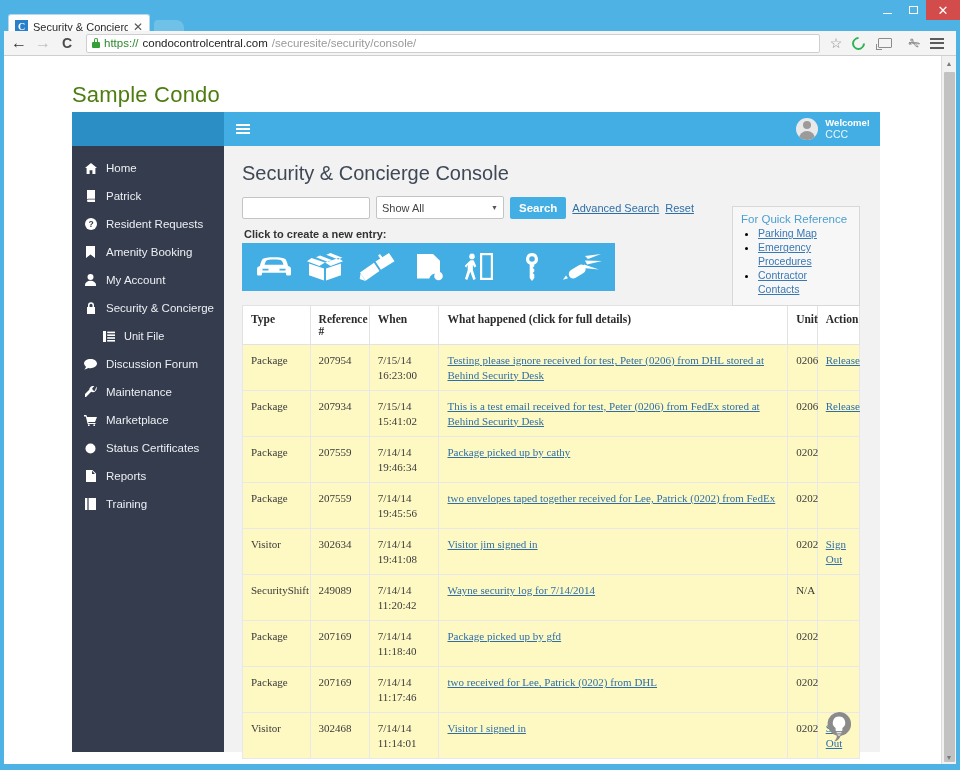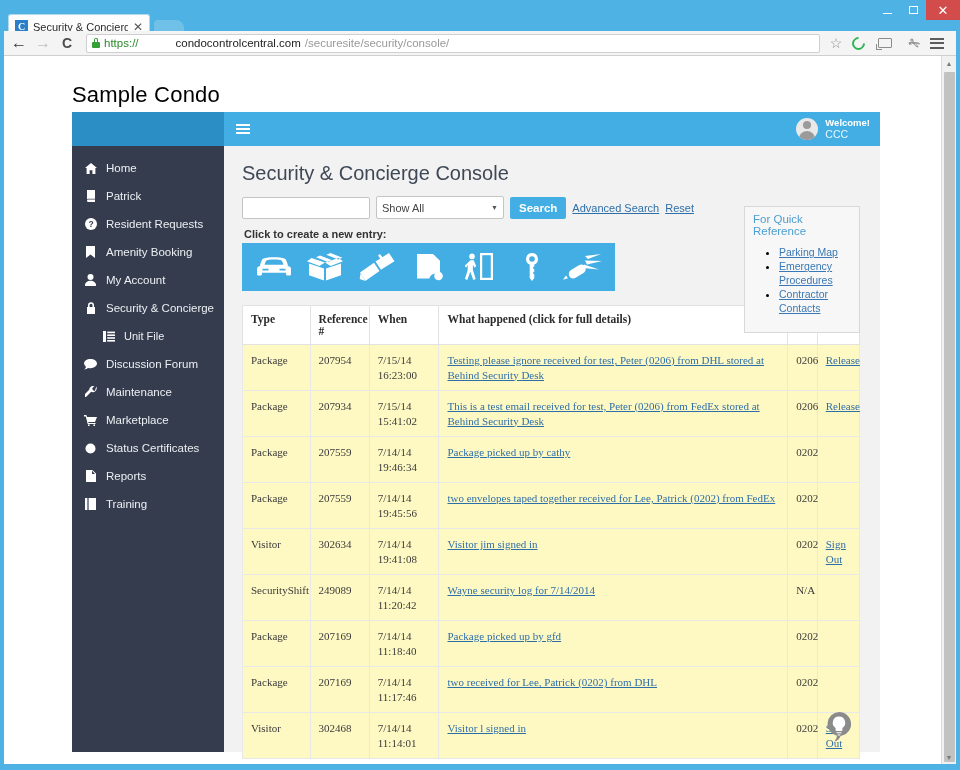--- a/index.html
+++ b/index.html
@@ -93,21 +93,21 @@
     font-size: 11.5px;
     margin-left: 4px;
   }
   .lock {
     width: 8px; height: 10px;
     position: relative; flex: 0 0 8px;
   }
   .lock .body { position:absolute; bottom:0; width:8px; height:6px; background:#35a035; border-radius:1px;}
   .lock .shackle { position:absolute; top:0; left:2px; width:4px; height:5px; border:1.2px solid #35a035; border-bottom:none; border-radius:2px 2px 0 0;}
   .url-scheme { color: #2c8a2c; }
-  .url-host { color: #222; margin-left: 33px; }
+  .url-host { color: #222; }
   .url-path { color: #999; }
   .tb-icon { width: 20px; text-align: center; font-size: 13px; color: #6f6f6f; }
   .star { color: #8a8a8a; font-size: 14px; }
   .greeno {
     width: 13px; height: 13px; border: 2.5px solid #2fb457;
     border-radius: 50%; border-right-color: transparent;
     transform: rotate(-45deg);
   }
   .cast {
     width: 14px; height: 10px; border: 1.6px solid #8c8c8c; border-radius: 1px;
@@ -146,21 +146,21 @@
   .page {
     position: absolute; left: 0; top: 0;
     width: 937px; height: 708px;
     background: #ffffff;
     overflow: hidden;
   }
 
   
   .site-title {
     position: absolute; left: 68px; top: 26px;
-    font-size: 22px; color: #000000;
+    font-size: 22px; color: #4d7c0f;
     letter-spacing: .2px;
   }
   .app {
     position: absolute; left: 68px; top: 56px;
     width: 808px; height: 640px;
   }
   .topbar { display: flex; height: 34px; }
   .topbar-left { width: 152px; background: #2b8fc6; }
   .topbar-right {
     flex: 1 1 auto; background: #42aee3;
@@ -240,27 +240,27 @@
   }
   .entry-ic {
     flex: 1 1 0; display: flex;
     align-items: center; justify-content: center;
     color: #fff;
   }
   .entry-ic svg { display: block; }
 
   .quickref {
     position: absolute; right: 20px; top: 60px;
-    width: 116px;
+    width: 128px;
     background: #f7f7f7;
     border: 1px solid #d8d8d8;
     padding: 6px 8px 8px 8px;
   }
   .qr-title { font-size: 11.5px; color: #4c9fd0; margin-bottom: 2px; }
-  .quickref ul { margin: 9px; padding-left: 17px; }
+  .quickref ul { margin: 0; padding-left: 17px; }
   .quickref li { font-size: 10.5px; line-height: 1.28; margin-bottom: 1px; }
   .quickref a { color: #3a78b4; text-decoration: underline; }
 
   
   .tbl-wrap { margin-top: 14px; background: #fef9c3; font-family: Liberation Serif, serif; }
   table { border-collapse: collapse; width: 618px; table-layout: fixed; }
   th {
     font-size: 11.5px; color: #2b2b2b; text-align: left;
     padding: 7px 8px; border: 1px solid #e2e2e2;
     background: #fff; vertical-align: top;

